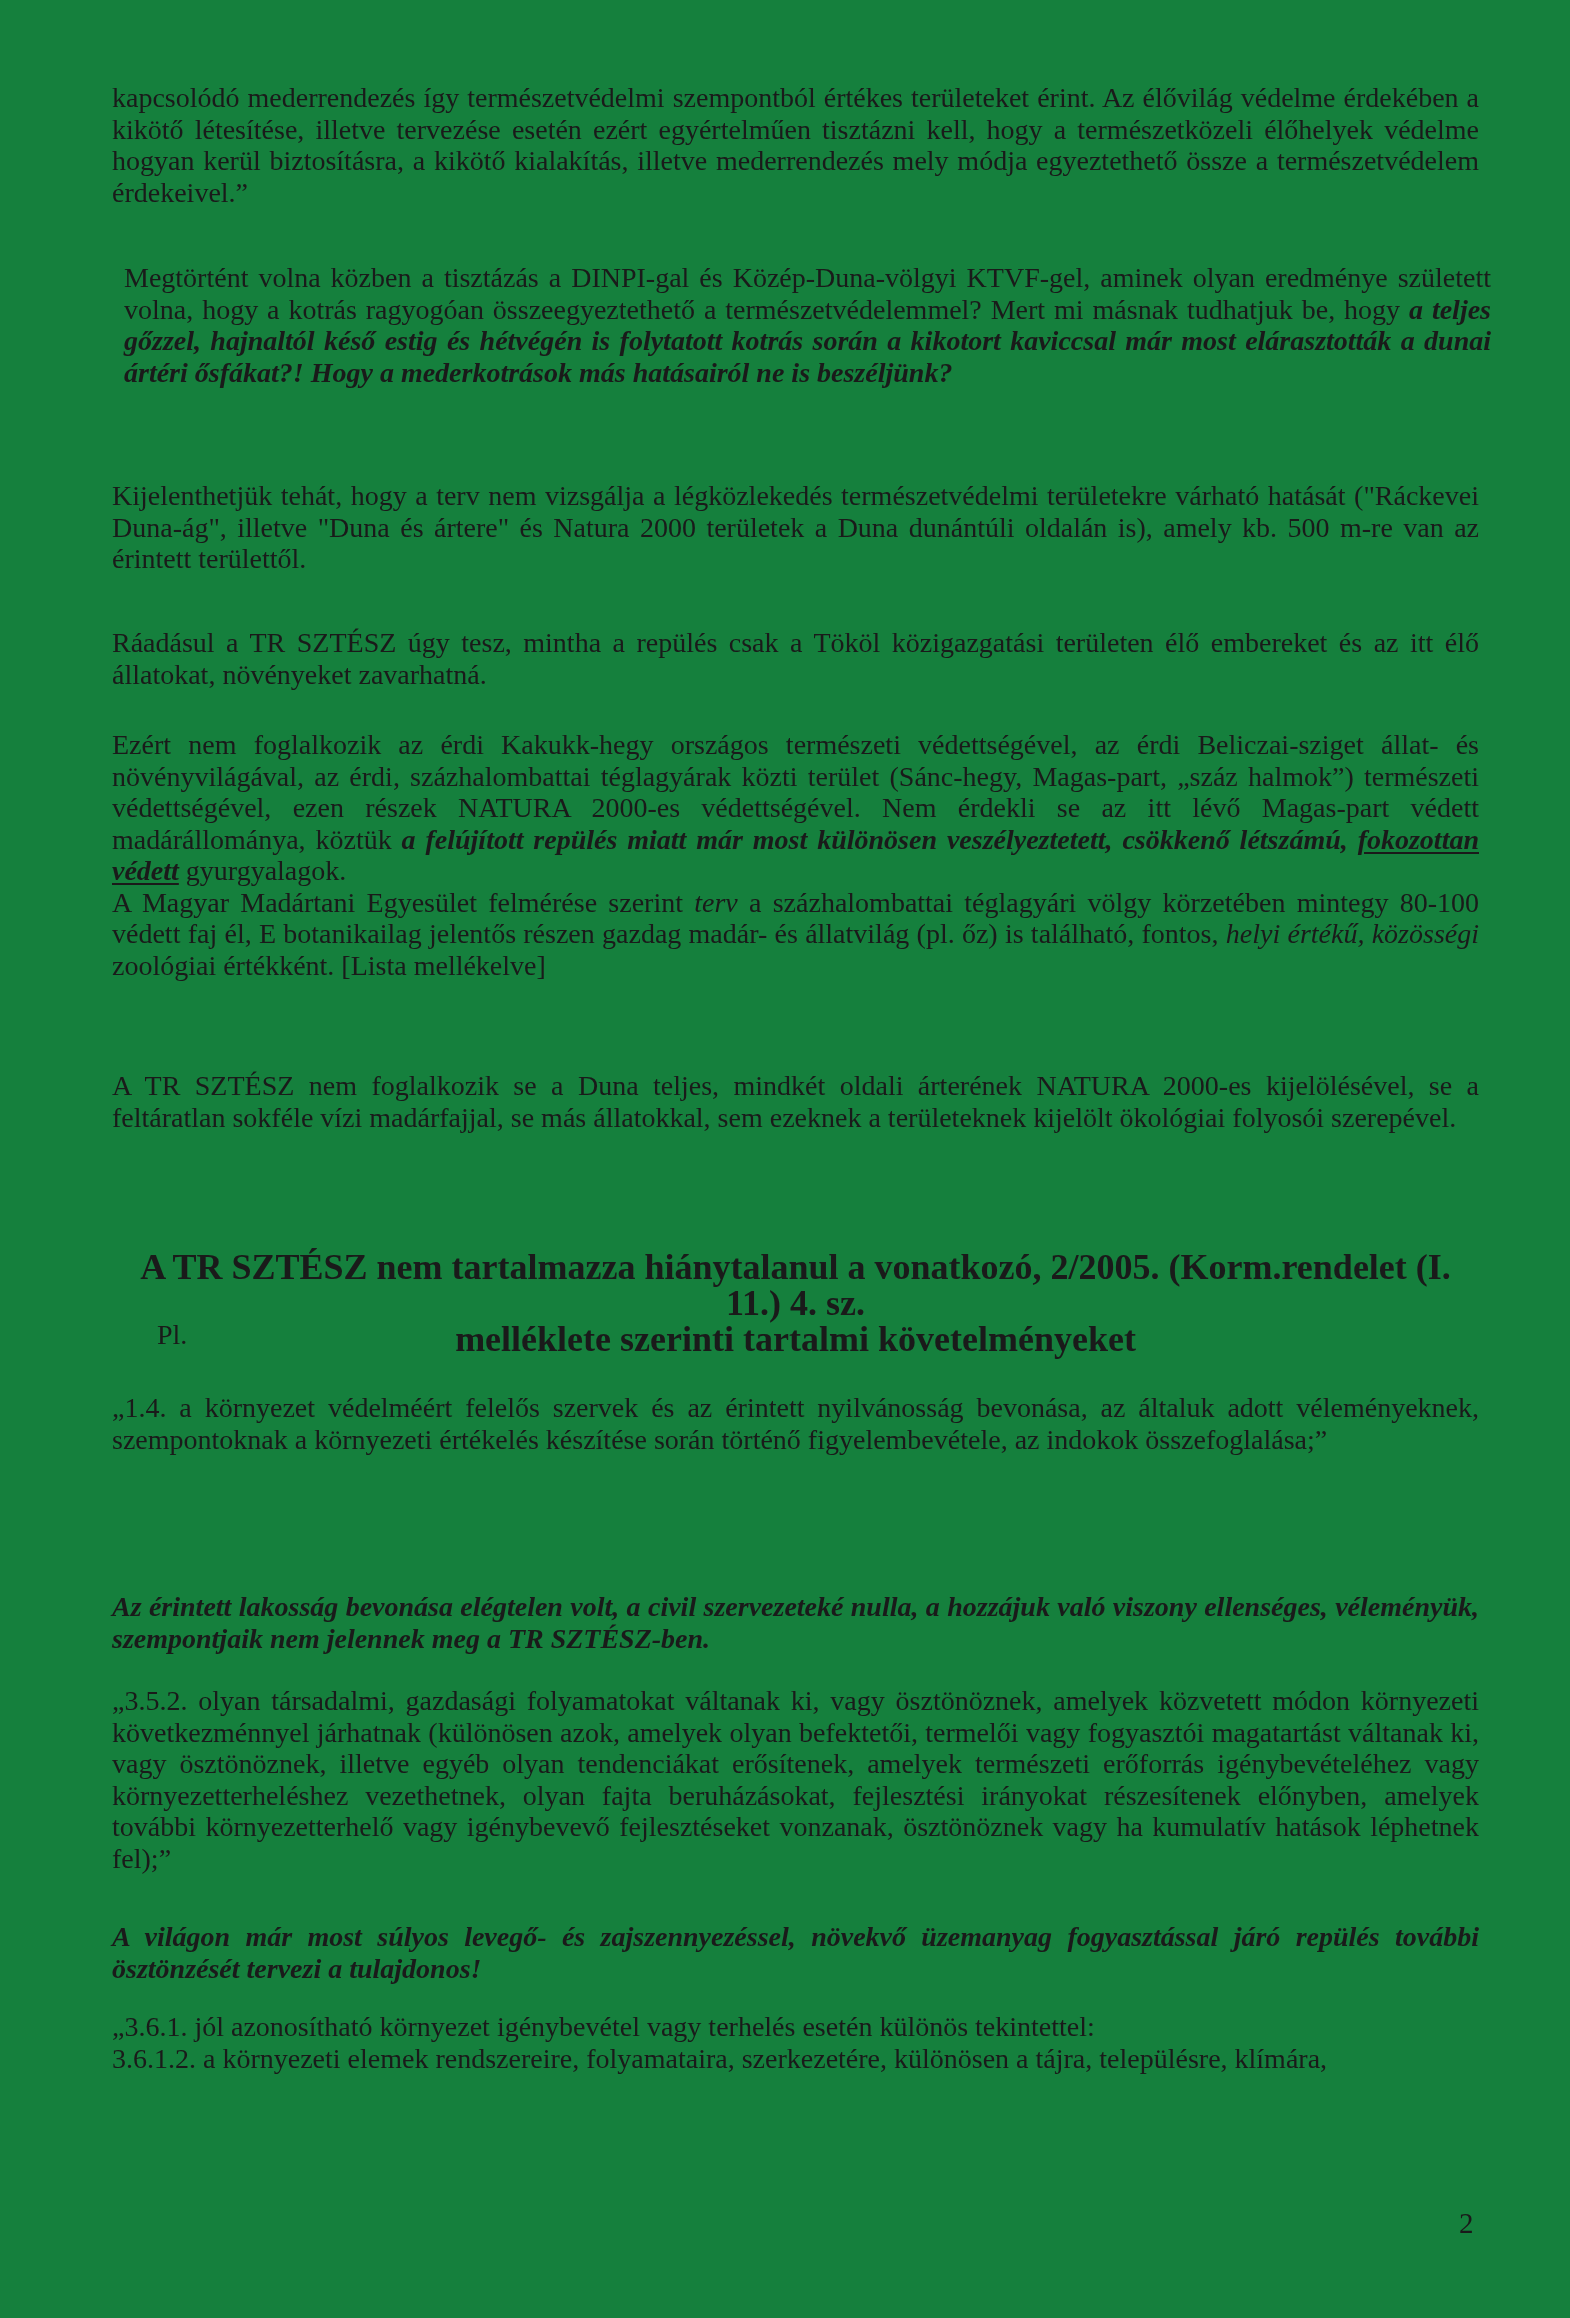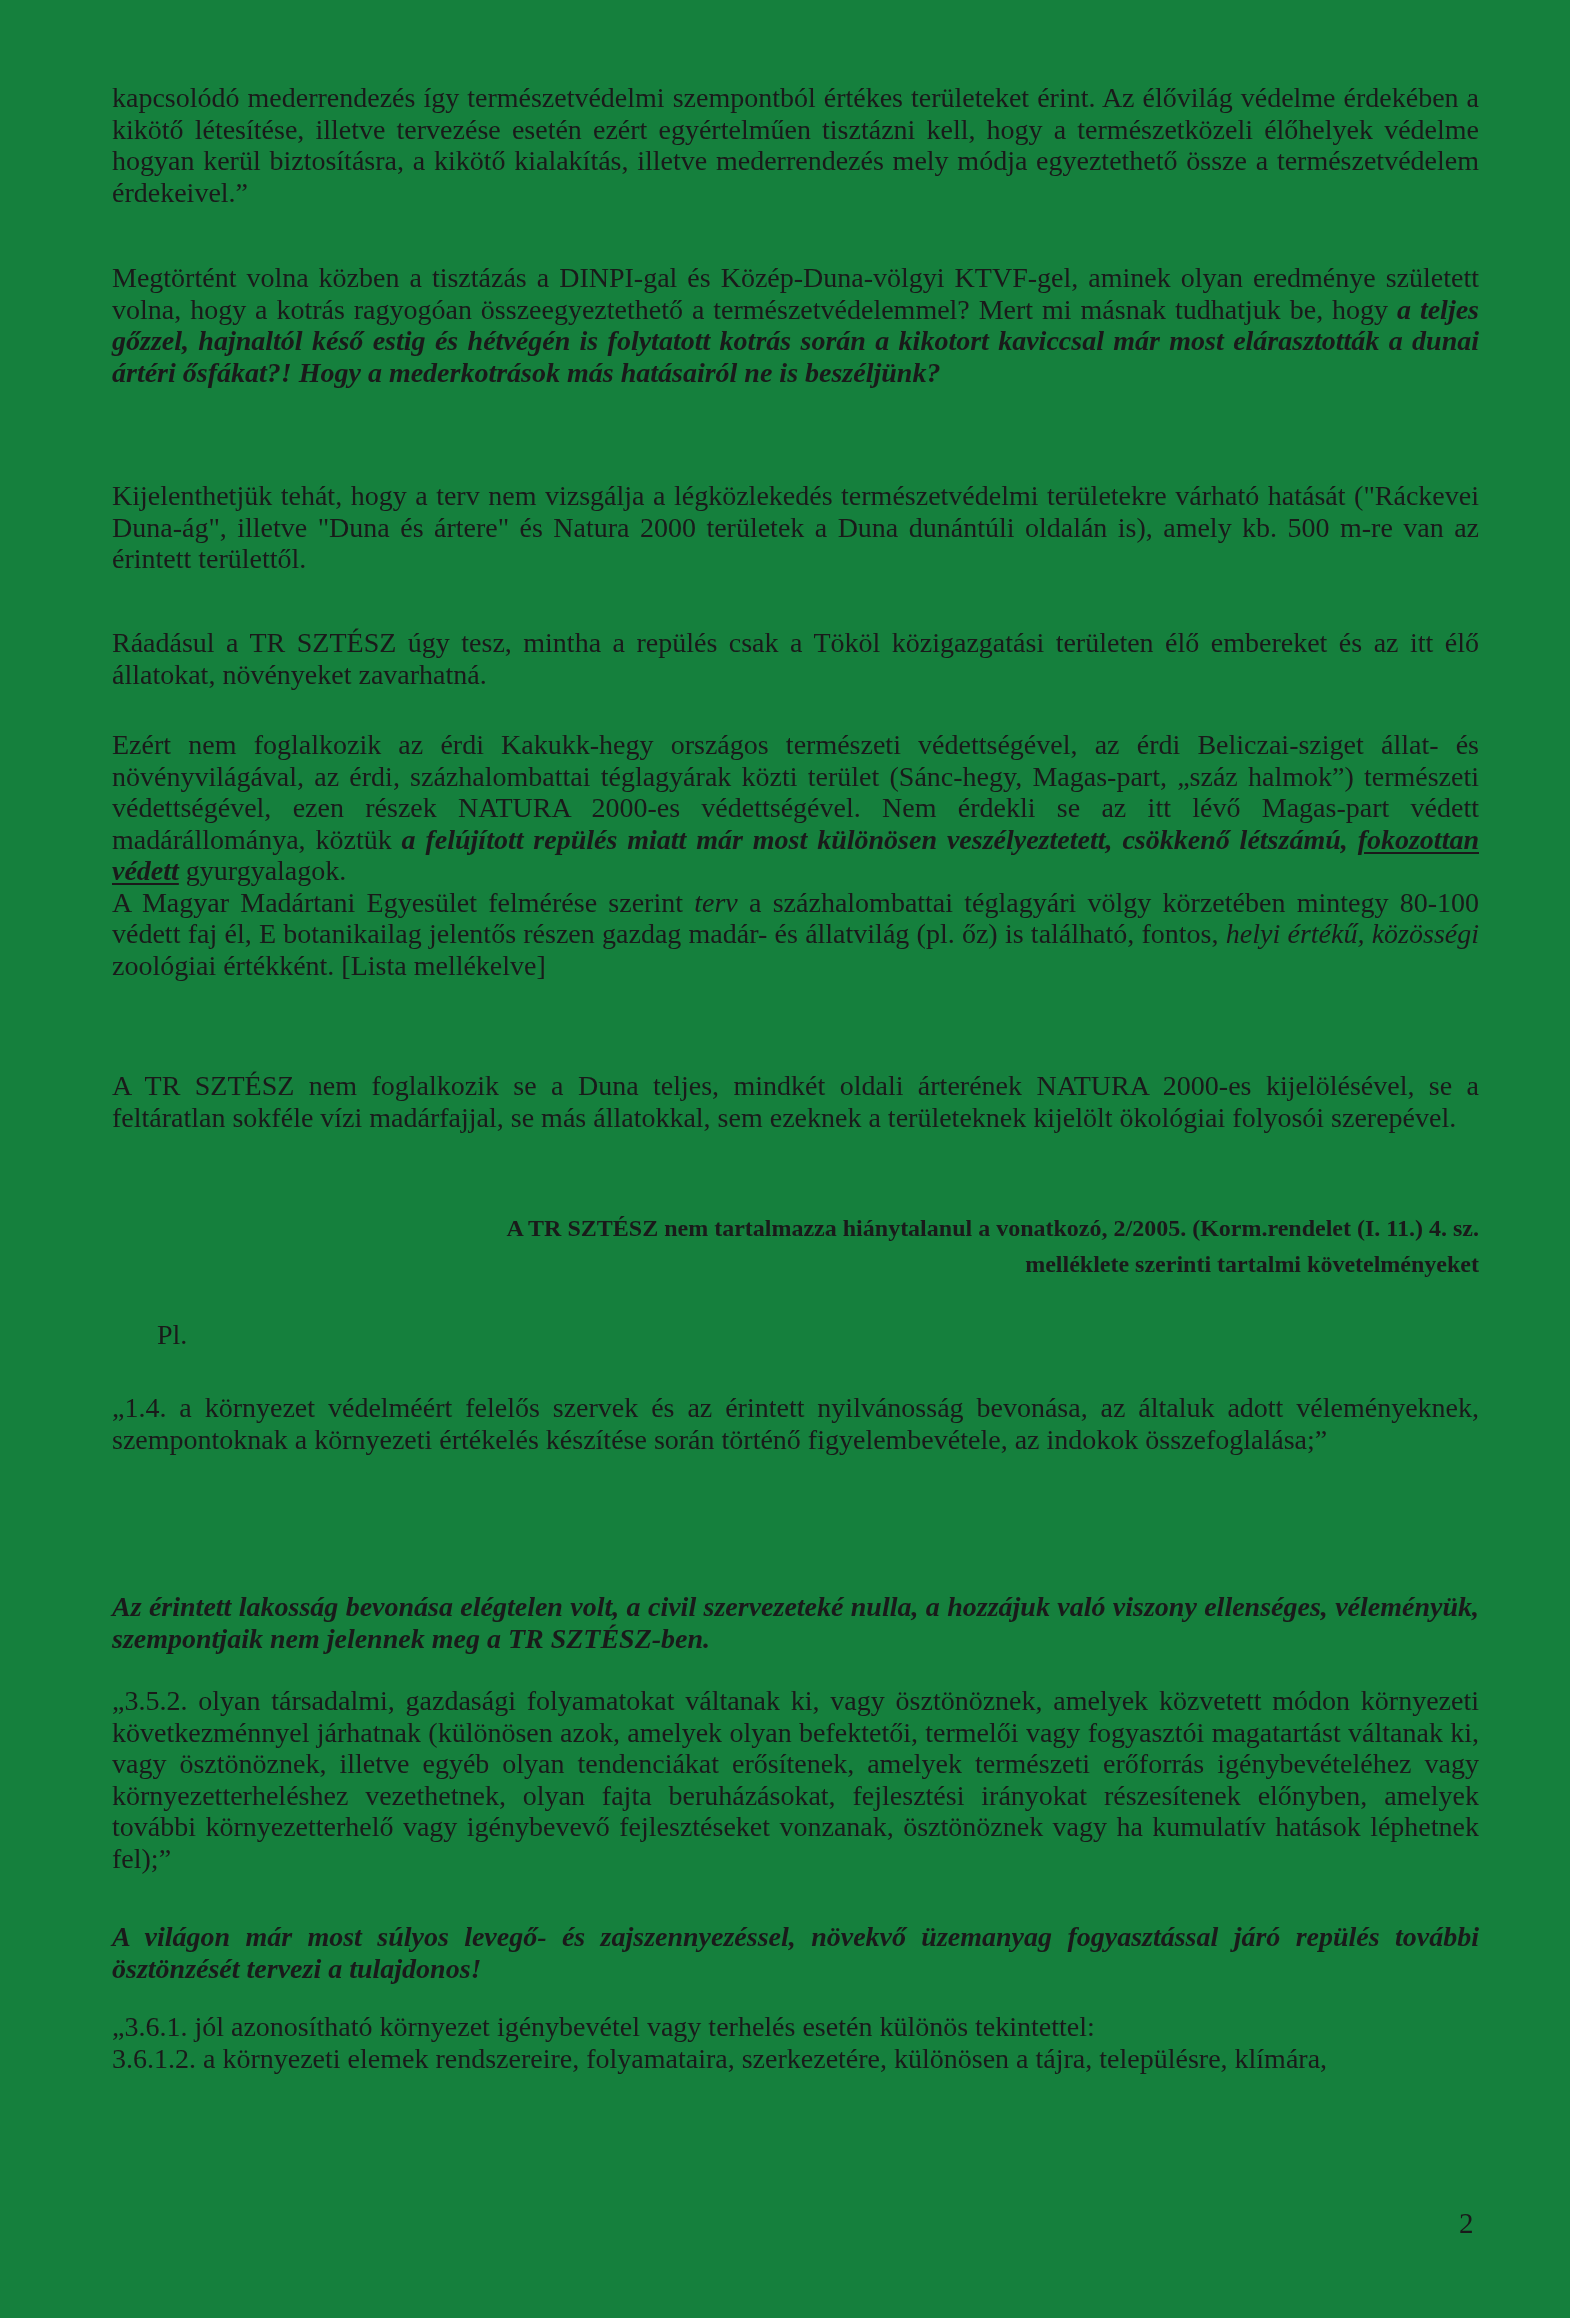--- a/index.html
+++ b/index.html
@@ -14,35 +14,35 @@
     font-size: 28px; line-height: 31.5px;
     text-align: justify; text-align-last: left;
     hyphens: none;
   }
   .block p { margin: 0; }
   .bi { font-weight: bold; font-style: italic; }
   .it { font-style: italic; }
   .u { text-decoration: underline; text-decoration-thickness: 1.7px; text-underline-offset: 2.6px; }
   .heading {
     position: absolute; left: 112px; width: 1367px;
-    font-size: 24px; line-height: 36px; font-weight: bold; text-align: right;
+    font-size: 36px; line-height: 36px; font-weight: bold; text-align: center; margin-top: 39px;
   }
   .pagenum { position: absolute; left: 1459px; top: 2206px; font-size: 29px; line-height: 34px; }
   .sp { display: block; }
 </style>
 </head>
 <body>
 
 <div class="page">
 
   <div class="block" style="top:82px;">
     <p>kapcsolódó mederrendezés így természetvédelmi szempontból értékes területeket érint. Az élővilág védelme érdekében a kikötő létesítése, illetve tervezése esetén ezért egyértelműen tisztázni kell, hogy a természetközeli élőhelyek védelme hogyan kerül biztosításra, a kikötő kialakítás, illetve mederrendezés mely módja egyeztethető össze a természetvédelem érdekeivel.”</p>
   </div>
 
-  <div class="block" style="top:262px;">
+  <div class="block" style="top:262px;margin-left:12px;">
     <p><span>Megtörtént volna közben a tisztázás a DINPI-gal és Közép-Duna-völgyi KTVF-gel, aminek olyan eredménye született volna, hogy a kotrás ragyogóan összeegyeztethető a természetvédelemmel? Mert mi másnak tudhatjuk be, hogy </span><span class="bi">a teljes gőzzel, hajnaltól késő estig és hétvégén is folytatott kotrás során a kikotort kaviccsal már most elárasztották a dunai ártéri ősfákat?! Hogy a mederkotrások más hatásairól ne is beszéljünk?</span></p>
   </div>
 
   <div class="block" style="top:480px;">
     <p>Kijelenthetjük tehát, hogy a terv nem vizsgálja a légközlekedés természetvédelmi területekre várható hatását ("Ráckevei Duna-ág", illetve "Duna és ártere" és Natura 2000 területek a Duna dunántúli oldalán is), amely kb. 500 m-re van az érintett területtől.</p>
   </div>
 
   <div class="block" style="top:627px;">
     <p>Ráadásul a TR SZTÉSZ úgy tesz, mintha a repülés csak a Tököl közigazgatási területen élő embereket és az itt élő állatokat, növényeket zavarhatná.</p>
   </div>

